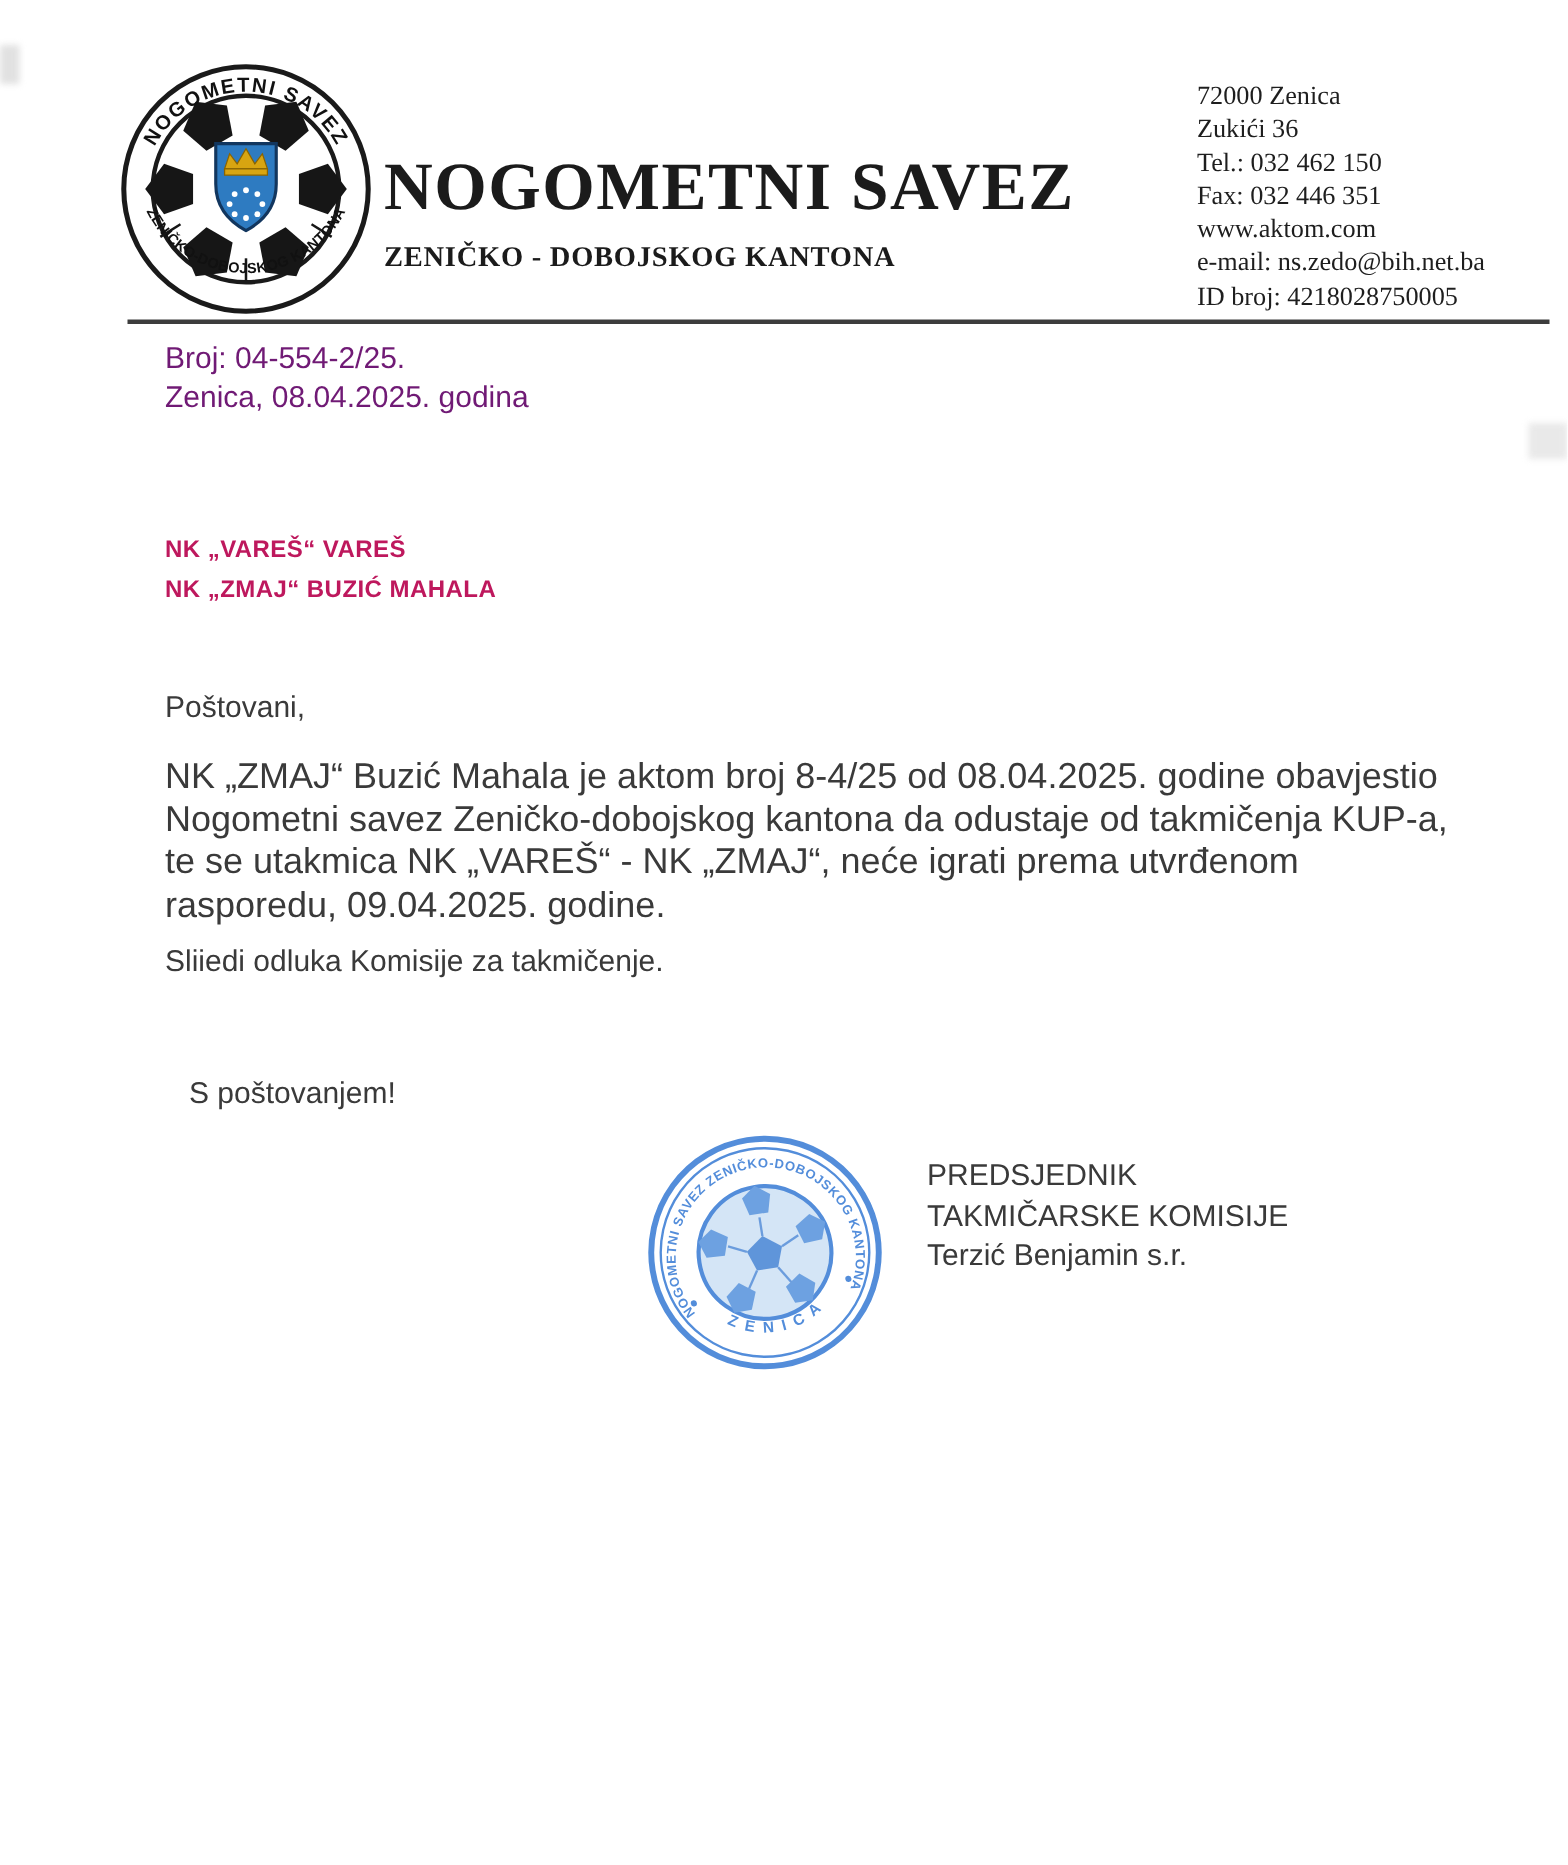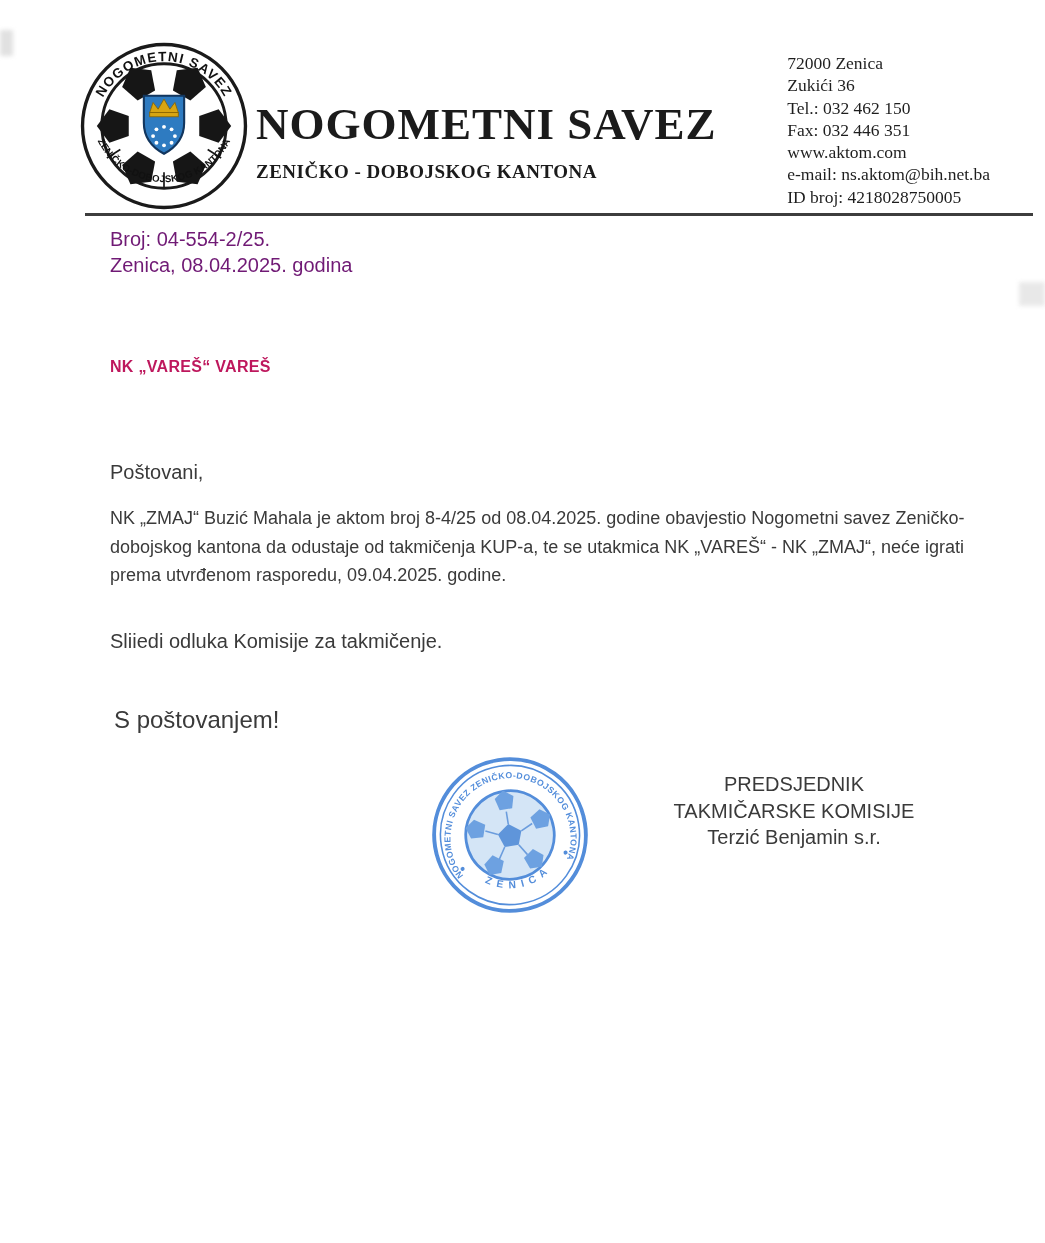--- a/index.html
+++ b/index.html
@@ -24,34 +24,34 @@
 
   
   .ref { position:absolute; left:110px; top:226px; font-size:20px; line-height:26px; color:#701a75; }
 
   
   .recipients { position:absolute; left:110px; top:353px; font-size:16px; font-weight:bold;
                 line-height:27px; color:#be185d; letter-spacing:.3px; }
 
   
   .salutation { position:absolute; left:110px; top:461px; font-size:20px; color:#3a3a3a; }
-  .para1 { position:absolute; left:110px; top:504px; width:866px; font-size:18px;
+  .para1 { position:absolute; left:110px; top:504px; width:866px; font-size:24px;
            line-height:28.5px; color:#3a3a3a; margin:0; }
   .para2 { position:absolute; left:110px; top:630px; font-size:20px; color:#3a3a3a; margin:0; }
-  .closing { position:absolute; left:110px; top:702px; font-size:24px; color:#3a3a3a; margin:4px; }
+  .closing { position:absolute; left:110px; top:702px; font-size:20px; color:#3a3a3a; margin:16px; }
 
   
   .distribution { position:absolute; left:110px; top:796px; font-size:20px; line-height:25.5px; color:#3a3a3a; }
 
   
   .stamp { position:absolute; left:431px; top:756px; width:158px; height:158px;
            transform:rotate(-9deg); opacity:.88; }
 
   
-  .signature { position:absolute; left:618px; top:771px; width:352px; text-align:center;
+  .signature { position:absolute; left:618px; top:771px; width:352px; text-align:left;
                font-size:20px; line-height:26.5px; color:#3a3a3a; }
 </style>
 </head>
 <body>
 
 <div class="page">
 
   <div class="artifact artifact-tl"></div>
   <div class="artifact artifact-right"></div>
 
@@ -108,33 +108,34 @@
     <div class="org-line1">NOGOMETNI SAVEZ</div>
     <div class="org-line2">ZENIČKO - DOBOJSKOG KANTONA</div>
   </div>
 
   <div class="contact">
     <div>72000 Zenica</div>
     <div>Zukići 36</div>
     <div>Tel.: 032 462 150</div>
     <div>Fax: 032 446 351</div>
     <div>www.aktom.com</div>
-    <div>e-mail: ns.aktom@bih.net.ba</div>
+    <div>e-mail: ns.zedo@bih.net.ba</div>
     <div>ID broj: 4218028750005</div>
   </div>
 
   <div class="rule"></div>
 
   <div class="ref">
     <div>Broj: 04-554-2/25.</div>
     <div>Zenica, 08.04.2025. godina</div>
   </div>
 
   <div class="recipients">
     <div>NK „VAREŠ“ VAREŠ</div>
+    <div>NK „ZMAJ“ BUZIĆ MAHALA</div>
   </div>
 
   <div class="salutation">Poštovani,</div>
   <p class="para1">NK „ZMAJ“ Buzić Mahala je aktom broj 8-4/25 od 08.04.2025. godine obavjestio Nogometni savez Zeničko-dobojskog kantona da odustaje od takmičenja KUP-a, te se utakmica NK „VAREŠ“ - NK „ZMAJ“, neće igrati prema utvrđenom rasporedu, 09.04.2025. godine.</p>
   <p class="para2">Sliiedi odluka Komisije za takmičenje.</p>
   <p class="closing">S poštovanjem!</p>
 
 
   <div class="stamp">
     <svg viewBox="0 0 200 200" width="158" height="158">

